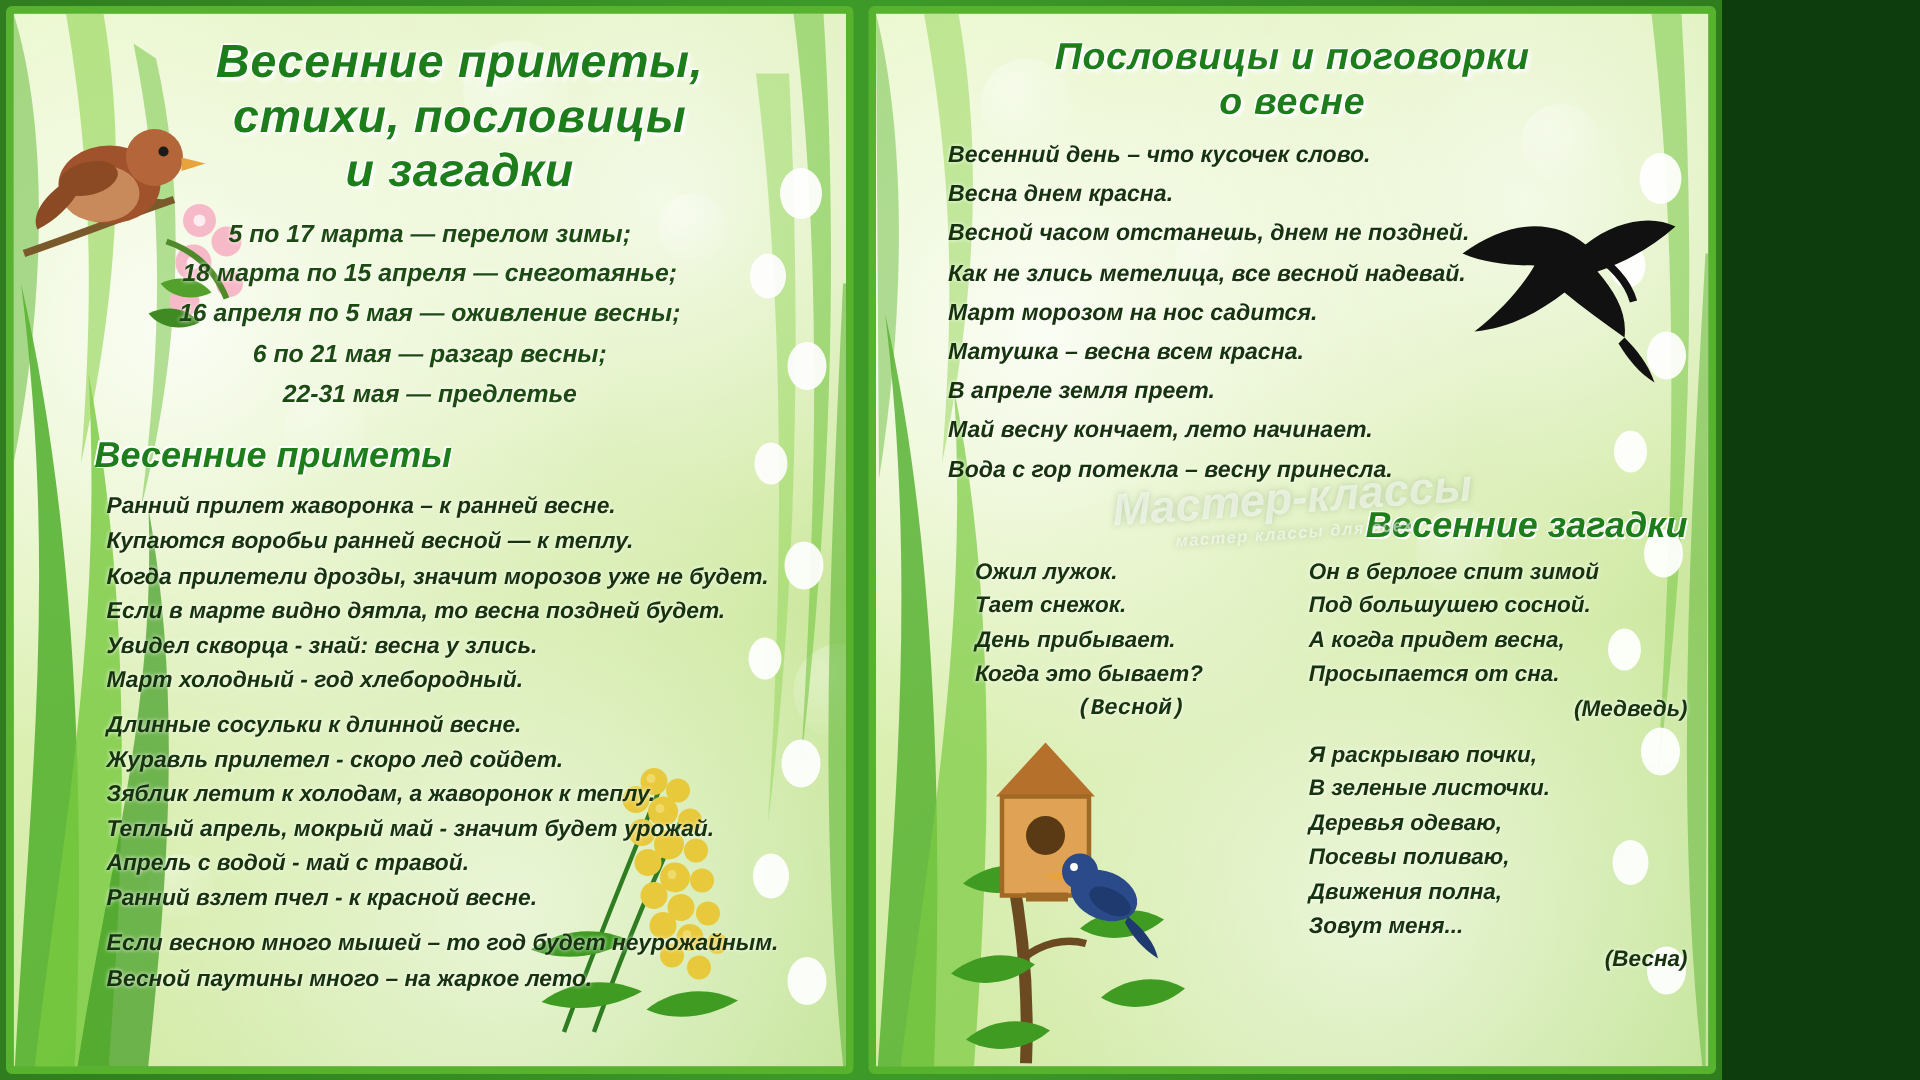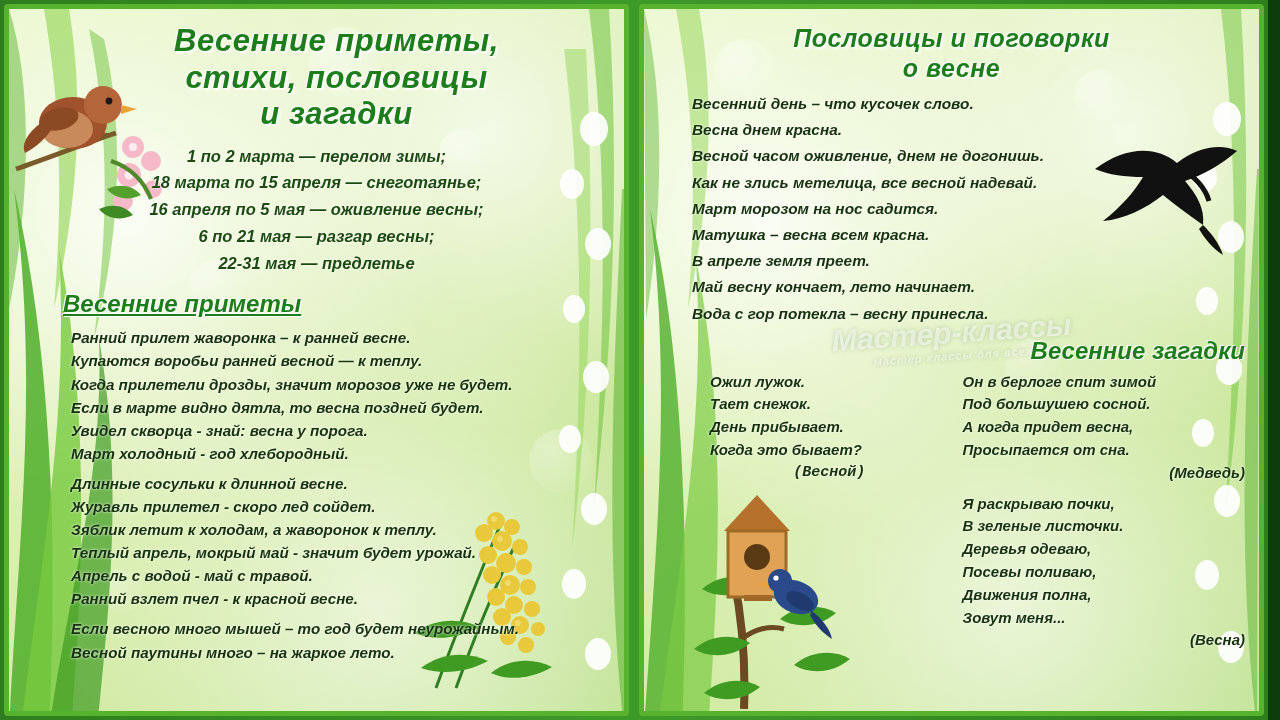--- a/index.html
+++ b/index.html
@@ -5,21 +5,21 @@
   * { box-sizing: border-box; }
   html, body {
     margin: 0; padding: 0;
     width: 1280px; height: 720px;
     overflow: hidden;
     background: #0d3d0d;
     font-family: "Liberation Sans", sans-serif;
   }
   .poster {
     position: relative;
-    width: 1268px; height: 720px;
+    width: 1148px; height: 720px;
     display: flex;
     gap: 10px;
     padding: 4px 4px;
     background:
       linear-gradient(90deg, #2f7d1f 0%, #3d9a28 50%, #2f7d1f 100%);
   }
   .panel {
     position: relative;
     flex: 1 1 50%;
     border: 5px solid #57b22e;
@@ -75,21 +75,21 @@
     line-height: 1.2;
     margin: 6px 0 8px 0;
   }
   .subhead {
     color: #1d7d1b;
     font-weight: bold;
     font-style: italic;
     font-size: 24px;
     text-shadow: 1px 1px 0 #fff, -1px -1px 0 #fff;
   }
-  .subhead-left { margin: 14px 0 8px 40px; text-decoration: underline; }
+  .subhead-left { margin: 14px 0 8px 40px; }
   .subhead-right { text-align: right; margin: 10px 0 6px 0; }
 
   .dates {
     margin: 0 auto;
     width: 80%;
     color: #1c4a12;
     font-weight: bold;
     font-style: italic;
     font-size: 16.5px;
     line-height: 1.62;
@@ -263,35 +263,35 @@
     </svg>
 
     <div class="content">
       <div class="title title-left">
         <div>Весенние приметы,</div>
         <div>стихи, пословицы</div>
         <div>и загадки</div>
       </div>
 
       <div class="dates">
-        <div>1 по 2 марта — перелом зимы;</div>
+        <div>5 по 17 марта — перелом зимы;</div>
         <div>18 марта по 15 апреля — снеготаянье;</div>
         <div>16 апреля по 5 мая — оживление весны;</div>
         <div>6 по 21 мая — разгар весны;</div>
         <div>22-31 мая — предлетье</div>
       </div>
 
       <div class="subhead subhead-left">Весенние приметы</div>
 
       <ul class="lines omens">
         <li>Ранний прилет жаворонка – к ранней весне.</li>
         <li>Купаются воробьи ранней весной — к теплу.</li>
         <li>Когда прилетели дрозды, значит морозов уже не будет.</li>
         <li>Если в марте видно дятла, то весна поздней будет.</li>
-        <li>Увидел скворца - знай: весна у порога.</li>
+        <li>Увидел скворца - знай: весна у злись.</li>
         <li>Март холодный - год хлебородный.</li>
         <li class="gap">Длинные сосульки к длинной весне.</li>
         <li>Журавль прилетел - скоро лед сойдет.</li>
         <li>Зяблик летит к холодам, а жаворонок к теплу.</li>
         <li>Теплый апрель, мокрый май - значит будет урожай.</li>
         <li>Апрель с водой - май с травой.</li>
         <li>Ранний взлет пчел - к красной весне.</li>
         <li class="gap">Если весною много мышей – то год будет неурожайным.</li>
         <li>Весной паутины много – на жаркое лето.</li>
       </ul>
@@ -366,21 +366,21 @@
 
     <div class="content">
       <div class="title title-right">
         <div>Пословицы и поговорки</div>
         <div>о весне</div>
       </div>
 
       <ul class="lines proverbs">
         <li>Весенний день – что кусочек слово.</li>
         <li>Весна днем красна.</li>
-        <li>Весной часом оживление, днем не догонишь.</li>
+        <li>Весной часом отстанешь, днем не поздней.</li>
         <li>Как не злись метелица, все весной надевай.</li>
         <li>Март морозом на нос садится.</li>
         <li>Матушка – весна всем красна.</li>
         <li>В апреле земля преет.</li>
         <li>Май весну кончает, лето начинает.</li>
         <li>Вода с гор потекла – весну принесла.</li>
       </ul>
 
       <div class="subhead subhead-right">Весенние загадки</div>
 

